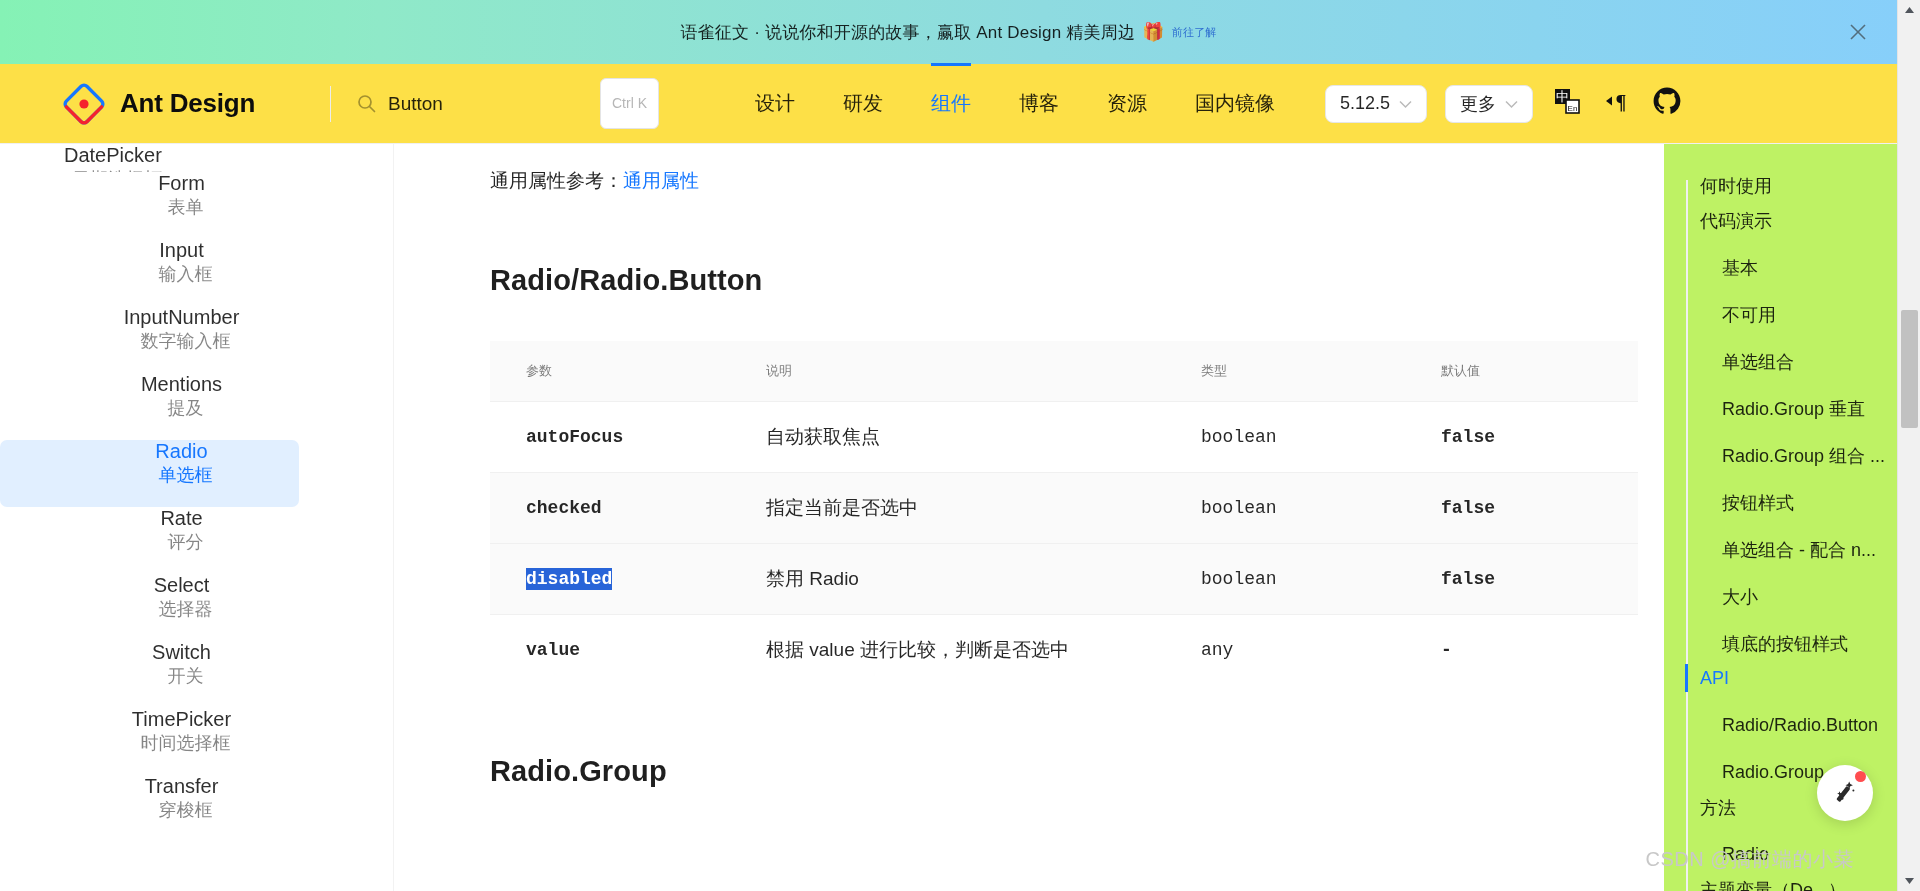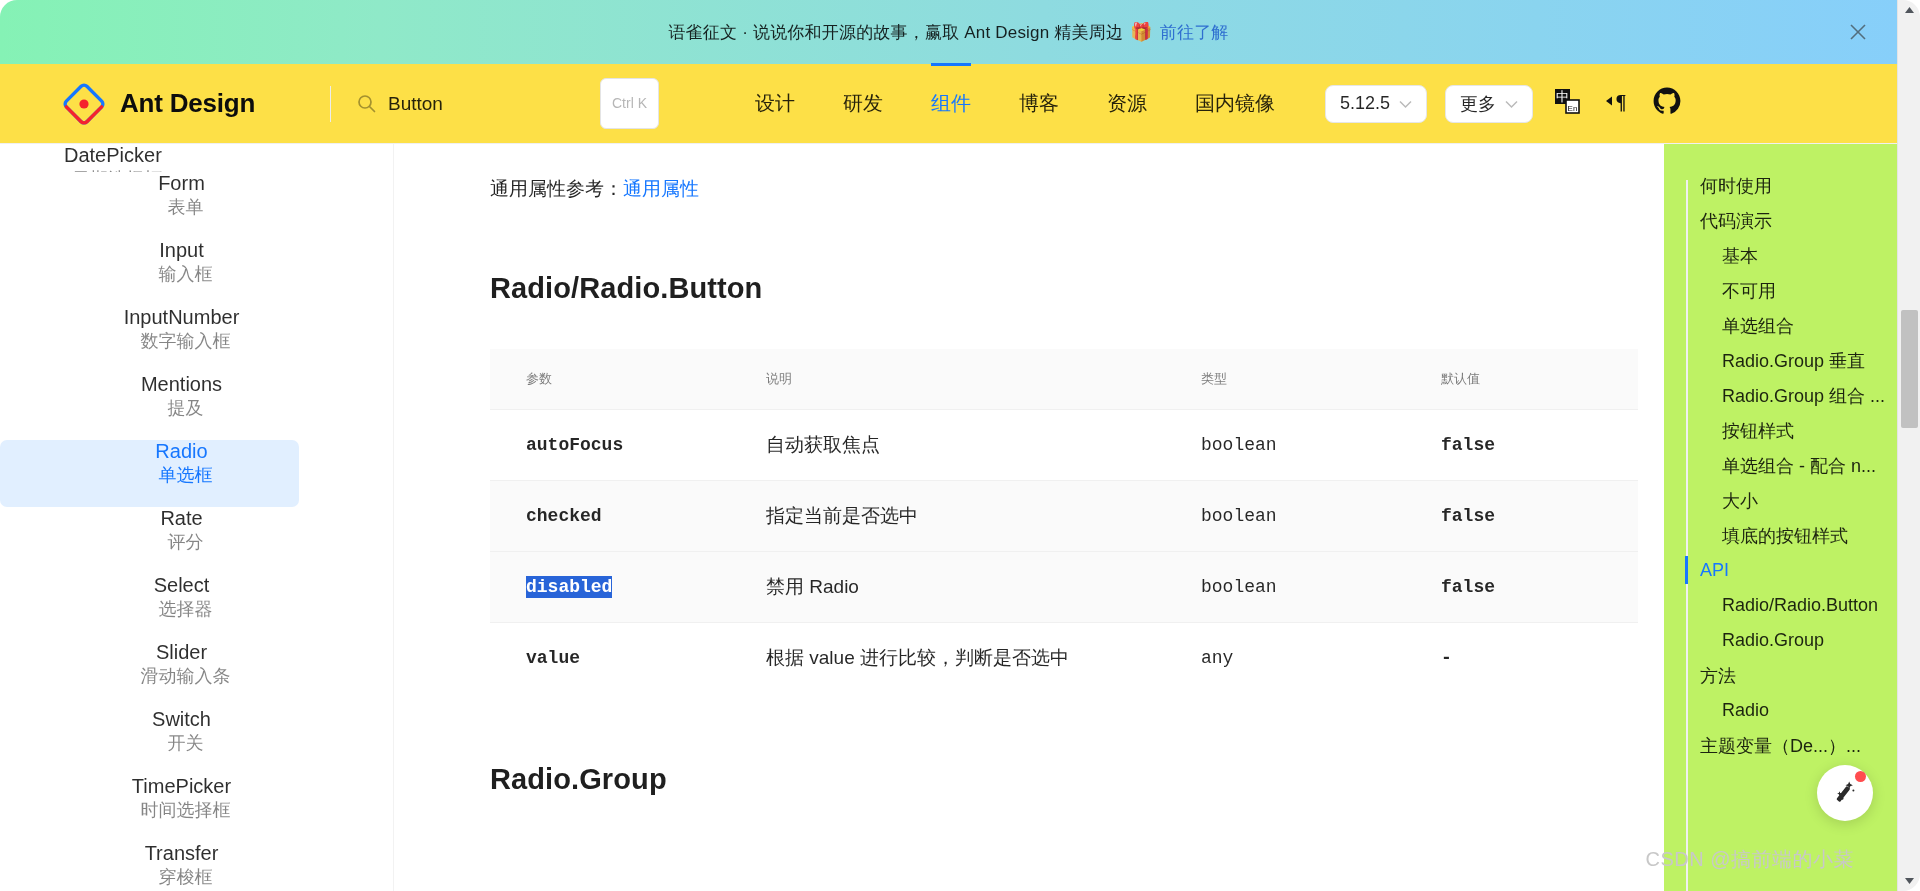--- a/index.html
+++ b/index.html
@@ -3,33 +3,33 @@
 <meta charset="utf-8">
 <style>
   * { box-sizing: border-box; margin: 0; padding: 0; }
   html, body {
     width: 1920px; height: 891px;
     overflow: hidden;
     font-family: "Liberation Sans", "DejaVu Sans", sans-serif;
     background: #fff;
     color: rgba(0,0,0,0.88);
   }
-  .page { position: relative; width: 1920px; height: 891px; overflow: hidden; border-radius: 17px; }
+  .page { position: relative; width: 1920px; height: 891px; overflow: hidden; }
 
   
   .banner {
     position: absolute; top: 0; left: 0;
     width: 1897px; height: 64px;
     background: linear-gradient(90deg, #85f2b5 0%, #8fe9c8 20%, #8edbe0 55%, #87cffa 100%);
     display: flex; align-items: center; justify-content: center;
     font-size: 17px; color: rgba(0,0,0,0.85);
     letter-spacing: 0.2px;
   }
   .banner-text { display: flex; align-items: center; gap: 7px; }
-  .banner-link { color: #2f6fd0; text-decoration: none; font-size: 17px; }
+  .banner-link { color: #2f6fd0; text-decoration: none; font-size: 11px; }
   .banner-gift { font-size: 18px; }
   .banner-close {
     position: absolute; right: 28px; top: 50%; transform: translateY(-50%);
     width: 22px; height: 22px; cursor: pointer; opacity: 0.62;
   }
   .banner-close svg { display: block; }
 
   
   .header {
     position: absolute; top: 64px; left: 0;
@@ -106,21 +106,21 @@
   .side-item.active { background: #e1efff; color: #1677ff; }
   .side-item.active .cn { color: #1677ff; }
 
   
   .main {
     position: absolute; top: 144px; left: 394px;
     width: 1270px; height: 747px;
     background: #fff; overflow: hidden;
     padding: 0 0 0 96px;
   }
-  .para { font-size: 19px; color: rgba(0,0,0,0.86); margin-top: 32px; }
+  .para { font-size: 19px; color: rgba(0,0,0,0.86); margin-top: 24px; }
   .para a { color: #1677ff; text-decoration: none; }
   .h2 {
     font-size: 29px; font-weight: 600; color: rgba(0,0,0,0.88);
     margin-top: 70px; letter-spacing: 0.1px;
   }
 
   .api-table {
     margin-top: 44px; width: 1148px;
     border-collapse: collapse; table-layout: fixed;
     font-size: 19px;
@@ -157,21 +157,21 @@
   }
   .toc-rail {
     position: absolute; left: 22px; top: 36px; bottom: 0;
     width: 2px; background: #f0f0f0;
   }
   .toc-item {
     position: relative; padding-left: 36px; height: 35px;
     display: flex; align-items: center; font-size: 18px;
     color: rgba(0,0,0,0.85); cursor: pointer; white-space: nowrap;
   }
-  .toc-item.sub { padding-left: 58px; }
+  .toc-item.sub { padding-left: 58px; margin-top: 12px; }
   .toc-item.active { color: #1677ff; }
   .toc-item.active::before {
     content: ""; position: absolute; left: 21px; top: 3px;
     width: 3px; height: 28px; background: #1677ff;
   }
 
   
   .fab {
     position: absolute; left: 1817px; top: 765px;
     width: 56px; height: 56px; border-radius: 50%;
@@ -327,24 +327,20 @@
       <span>Radio</span>
       <span class="cn">单选框</span>
     </div>
     <div class="side-item">
       <span>Rate</span>
       <span class="cn">评分</span>
     </div>
     <div class="side-item">
       <span>Select</span>
       <span class="cn">选择器</span>
-    </div>
-    <div class="side-item">
-      <span>Slider</span>
-      <span class="cn">滑动输入条</span>
     </div>
     <div class="side-item">
       <span>Switch</span>
       <span class="cn">开关</span>
     </div>
     <div class="side-item">
       <span>TimePicker</span>
       <span class="cn">时间选择框</span>
     </div>
     <div class="side-item">

